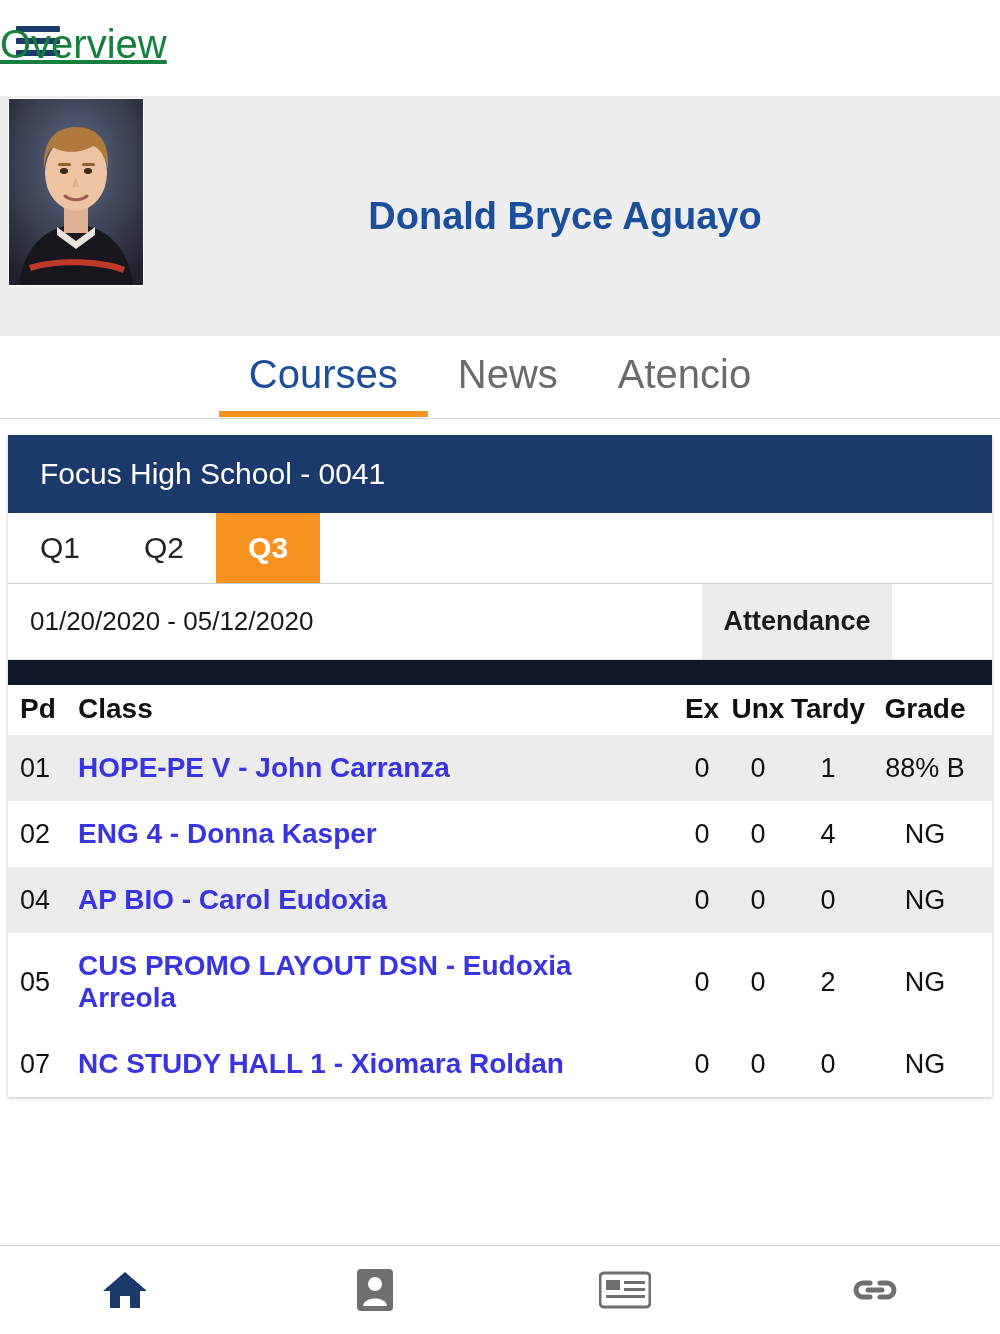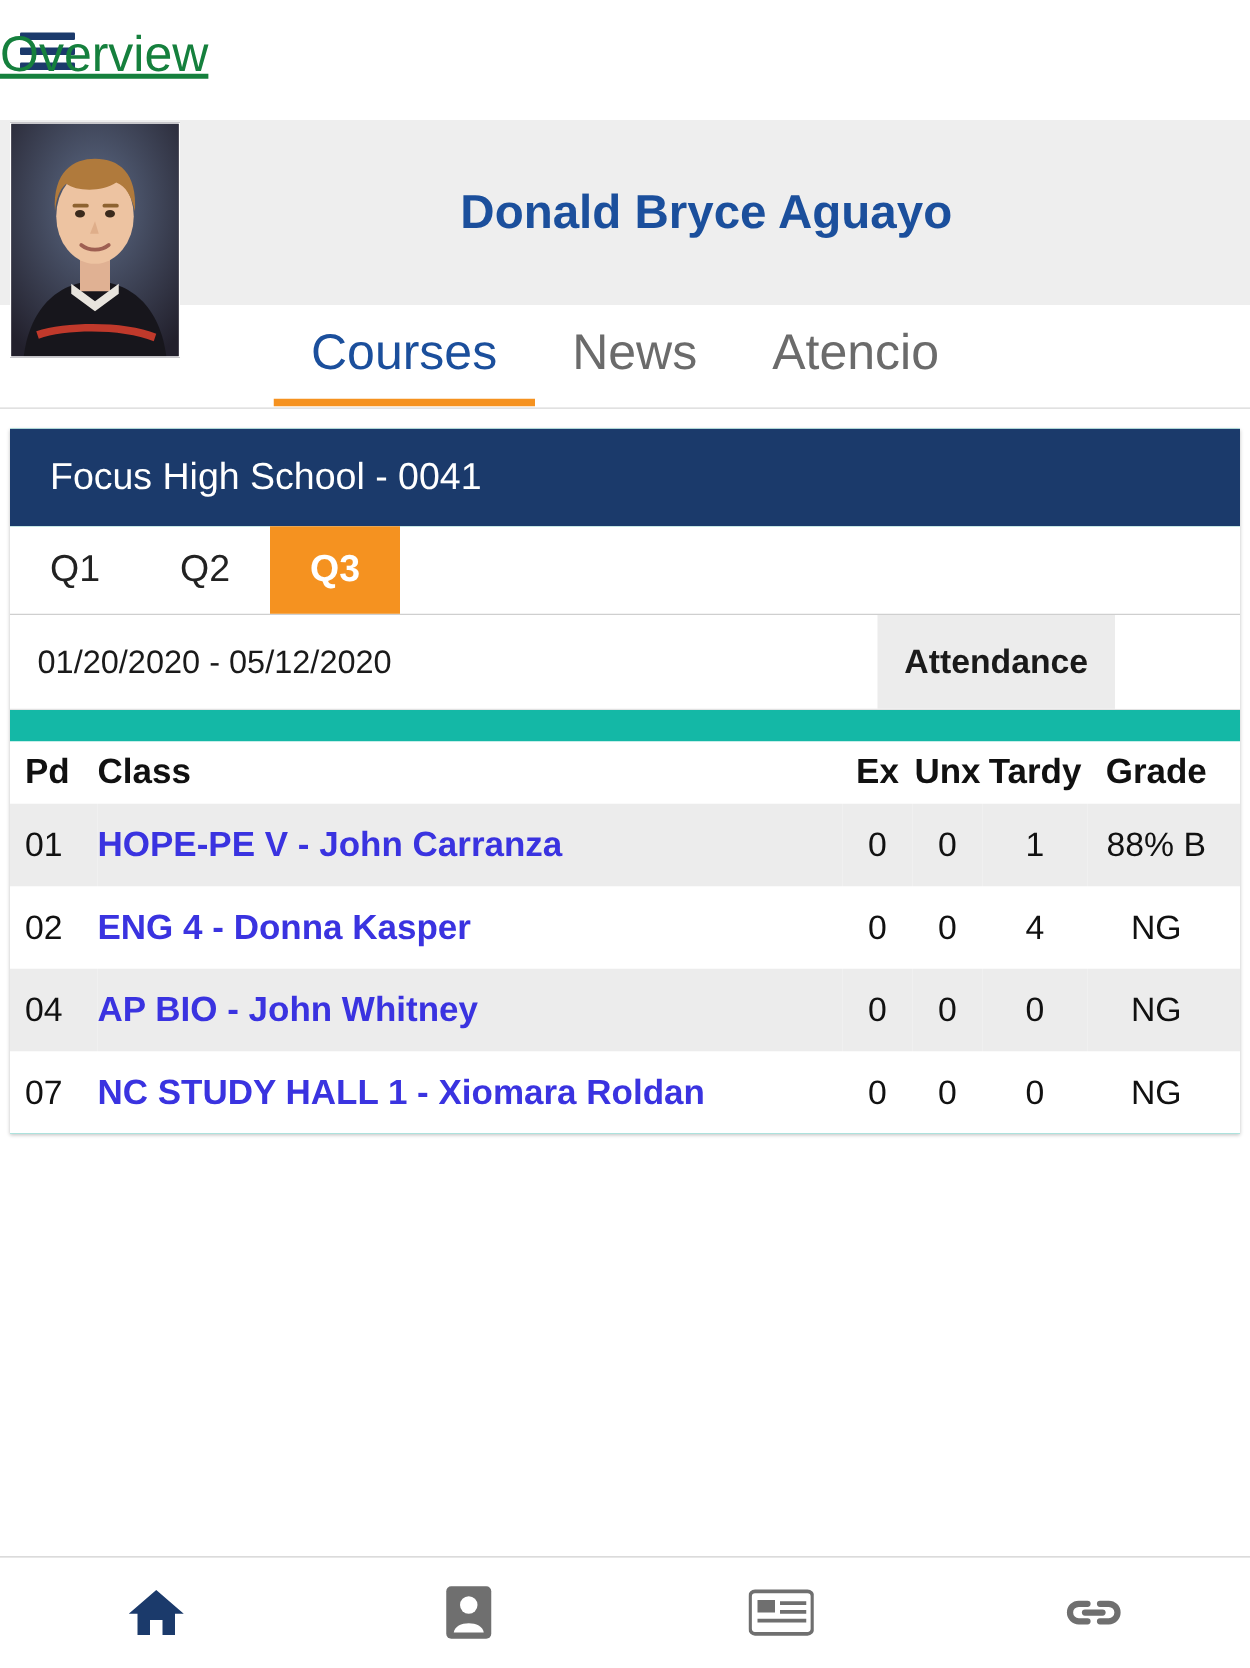--- a/index.html
+++ b/index.html
@@ -45,21 +45,21 @@
     top: 22px;
     font-size: 40px;
     color: #15803d;
     font-weight: 400;
     text-decoration: underline;
   }
 
   
   .student-header {
     background: #eeeeee;
-    height: 148px;
+    height: 240px;
     position: relative;
     display: flex;
     align-items: center;
   }
   .avatar {
     position: absolute;
     left: 8px;
     top: 2px;
     width: 134px;
     height: 186px;
@@ -96,21 +96,21 @@
     box-sizing: border-box;
   }
   .tab.active {
     color: #1b4f9c;
     border-bottom-color: #f59220;
   }
 
   
   .card {
     margin: 16px 8px 0 8px;
-    background: #14b8a6;
+    background: #0f172a;
     box-shadow: 0 1px 3px rgba(0,0,0,0.25);
     overflow: hidden;
   }
   .card-header {
     background: #1b3a6b;
     color: #ffffff;
     font-size: 30px;
     padding: 22px 0 22px 32px;
     font-weight: 500;
   }
@@ -307,24 +307,32 @@
       <tr>
         <td class="col-pd">02</td>
         <td class="col-class"><span class="class-link">ENG 4 - Donna Kasper</span></td>
         <td class="col-num">0</td>
         <td class="col-num">0</td>
         <td class="col-tardy">4</td>
         <td class="col-grade">NG</td>
       </tr>
       <tr class="row-alt">
         <td class="col-pd">04</td>
-        <td class="col-class"><span class="class-link">AP BIO - John Whitney</span></td>
+        <td class="col-class"><span class="class-link">AP BIO - Carol Eudoxia</span></td>
         <td class="col-num">0</td>
         <td class="col-num">0</td>
         <td class="col-tardy">0</td>
+        <td class="col-grade">NG</td>
+      </tr>
+      <tr>
+        <td class="col-pd">05</td>
+        <td class="col-class"><span class="class-link">CUS PROMO LAYOUT DSN - Eudoxia Arreola</span></td>
+        <td class="col-num">0</td>
+        <td class="col-num">0</td>
+        <td class="col-tardy">2</td>
         <td class="col-grade">NG</td>
       </tr>
       <tr>
         <td class="col-pd">07</td>
         <td class="col-class"><span class="class-link">NC STUDY HALL 1 - Xiomara Roldan</span></td>
         <td class="col-num">0</td>
         <td class="col-num">0</td>
         <td class="col-tardy">0</td>
         <td class="col-grade">NG</td>
       </tr>

